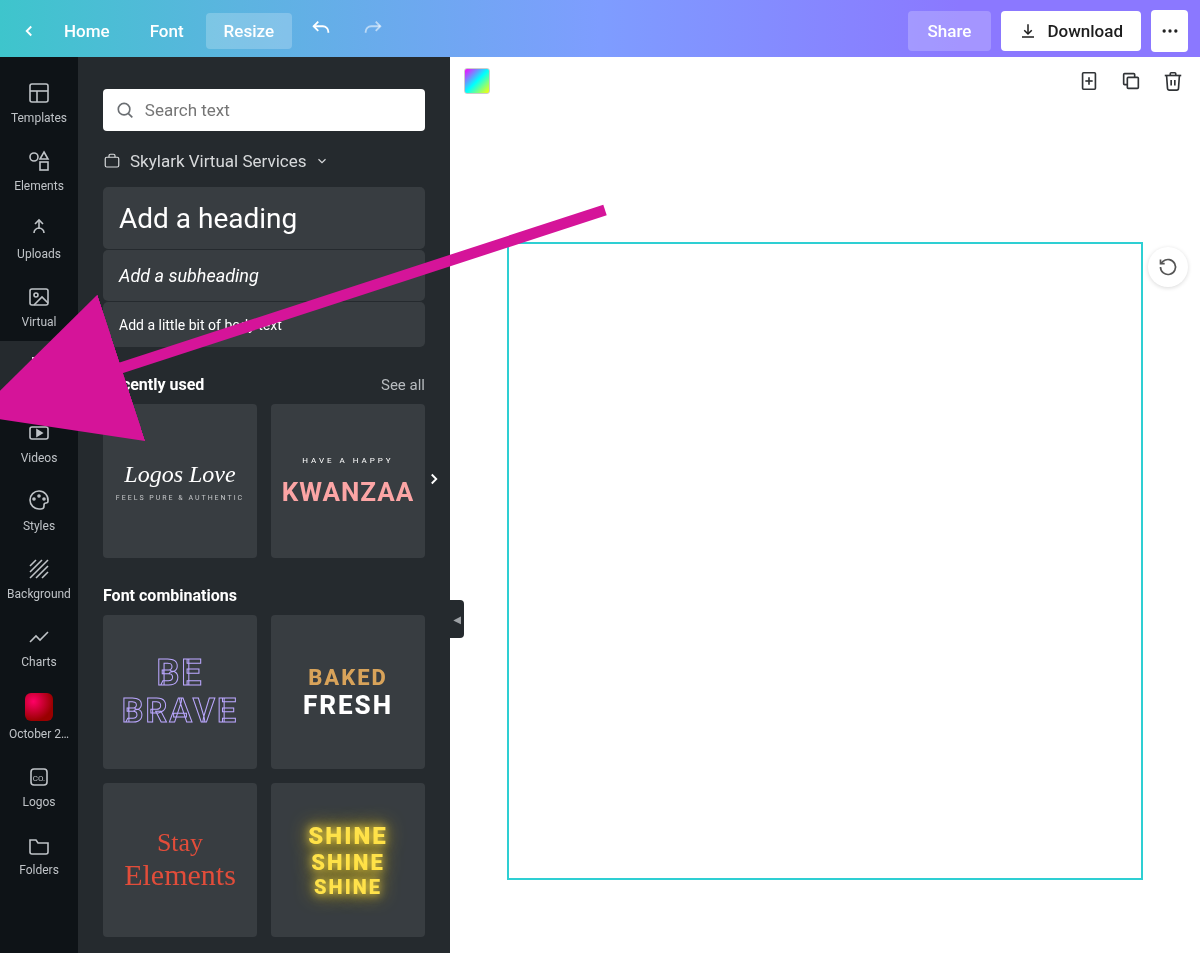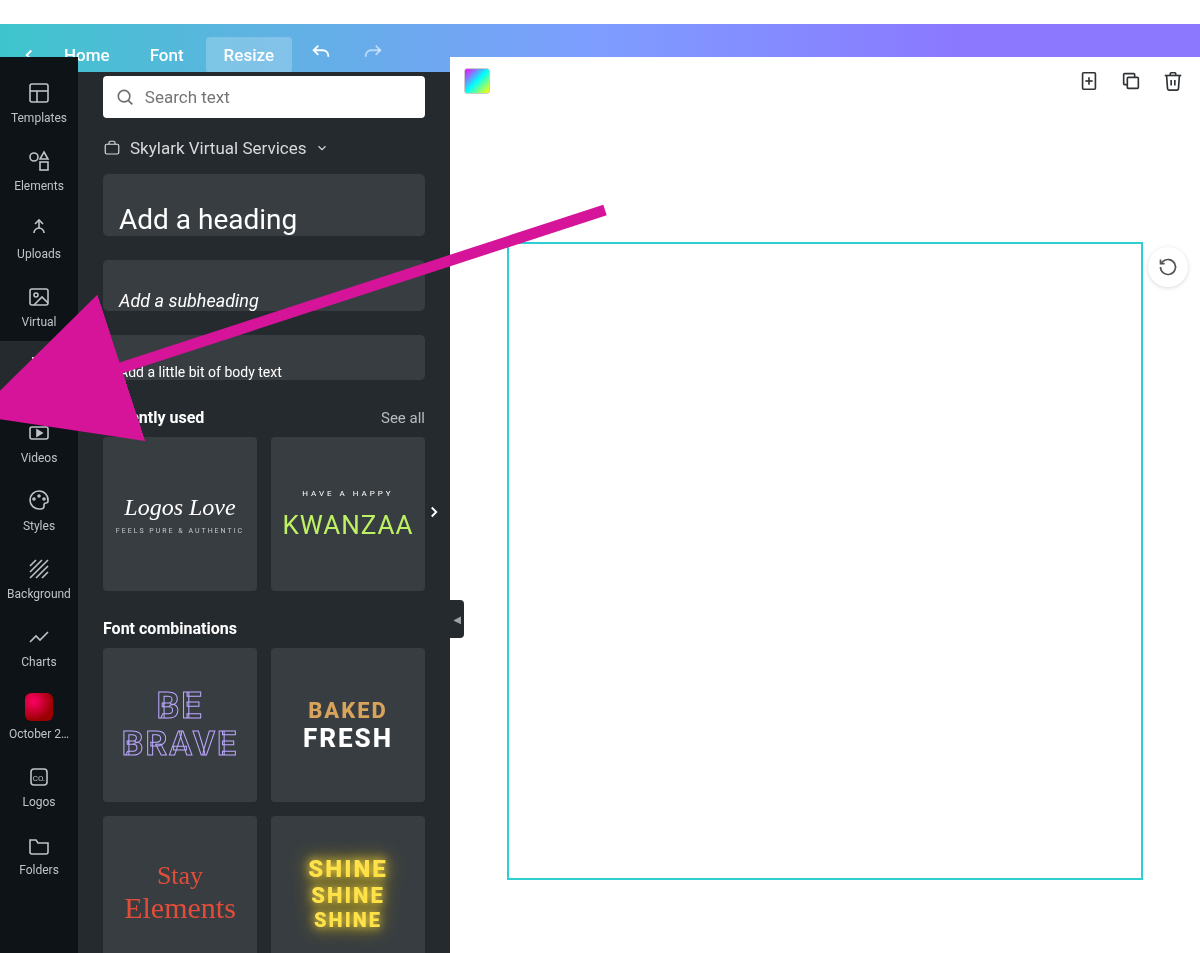--- a/index.html
+++ b/index.html
@@ -1,43 +1,43 @@
 <!DOCTYPE html>
 <html><head>
 <meta charset="utf-8">
 <style>
   * { box-sizing: border-box; margin: 0; padding: 0; font-family: -apple-system, BlinkMacSystemFont, "Segoe UI", Roboto, Helvetica, Arial, sans-serif; }
   body { width: 1200px; height: 953px; overflow: hidden; background: #fff; position: relative; }
 
   
   .topbar { height: 57px; display: flex; align-items: center; padding: 4px 12px 0 20px;
-            background: linear-gradient(90deg,#3ec5cc 0%,#5cb4e0 20%,#7e9dff 50%,#8b78ff 80%,#8b78ff 100%); margin-top: 24px; }
+            background: linear-gradient(90deg,#3ec5cc 0%,#5cb4e0 20%,#7e9dff 50%,#8b78ff 80%,#8b78ff 100%); }
   .top-left { display:flex; align-items:center; gap:4px; }
   .top-btn { color:#fff; font-weight:500; font-size:17px; padding:8px 18px; border-radius:4px; cursor:pointer; }
   .top-btn.active { background:rgba(255,255,255,.22); }
   .top-icons { display:flex; gap:30px; margin-left:14px; }
   .top-right { margin-left:auto; display:flex; align-items:center; gap:10px; }
   .share-btn { background:rgba(255,255,255,.22); color:#fff; font-size:17px; font-weight:500; padding:10px 20px; border-radius:4px; cursor:pointer; }
   .download-btn { background:#fff; color:#1d1d1d; font-size:17px; font-weight:500; padding:10px 18px; border-radius:4px; display:flex; align-items:center; gap:10px; cursor:pointer; }
   .more-btn { background:#fff; width:37px; height:42px; border-radius:4px; display:flex; align-items:center; justify-content:center; cursor:pointer; }
 
   
   .rail { position:absolute; top:57px; left:0; bottom:0; width:78px; background:#0e1317; display:flex; flex-direction:column; align-items:center; padding-top:12px; }
   .rail-item { width:78px; display:flex; flex-direction:column; align-items:center; gap:6px; color:#bfc3c7; font-size:12px; padding:12px 0 12px; cursor:pointer; }
   .rail-item.active { background:#252a2e; color:#fff; }
   .rail-item .lbl{white-space:nowrap; max-width:72px; overflow:hidden; text-overflow:ellipsis;}
   .rail-ico { width:24px; height:24px; display:flex; align-items:center; justify-content:center; }
   .rail-thumb { width:28px; height:28px; border-radius:6px; background:radial-gradient(circle at 30% 30%,#f06 0%,#900 70%); }
 
   
-  .panel { position:absolute; top:72px; left:78px; bottom:0; width:372px; background:#252a2e; padding:4px 25px 0 25px; overflow:hidden; }
+  .panel { position:absolute; top:57px; left:78px; bottom:0; width:372px; background:#252a2e; padding:32px 25px 0 25px; overflow:hidden; }
   .search { background:#fff; border-radius:4px; height:42px; display:flex; align-items:center; padding:0 12px; gap:10px; }
   .search input { border:none; outline:none; font-size:17px; width:100%; color:#333; background:transparent; }
   .brand-row { display:flex; align-items:center; gap:9px; color:#d7d9db; font-size:17px; margin:20px 0 16px; cursor:pointer;}
-  .txt-btn { background:#383d41; color:#fff; border-radius:5px; padding:0 16px; display:flex; align-items:flex-end; margin-bottom:24px; cursor:pointer;}
+  .txt-btn { background:#383d41; color:#fff; border-radius:5px; padding:0 16px; display:flex; align-items:center; margin-bottom:1px; cursor:pointer;}
   .txt-heading { height:62px; font-size:28px; font-family: Georgia, "Times New Roman", serif; }
   .txt-sub { height:51px; font-size:18px; font-style:italic; font-family:"Brush Script MT","Segoe Script",cursive; }
   .txt-body { height:45px; font-size:14px; }
   .section-head { display:flex; justify-content:space-between; align-items:center; margin:28px 0 10px; }
   .section-head h3 { color:#fff; font-size:16px; font-weight:700; }
   .section-head a { color:#b7bbbf; font-size:15px; cursor:pointer; }
 
   .grid { display:grid; grid-template-columns:1fr 1fr; gap:14px; position:relative;}
   .card { background:#383d41; aspect-ratio:1/1; border-radius:4px; display:flex; flex-direction:column; align-items:center; justify-content:center; cursor:pointer; overflow:hidden;}
   .chev { position:absolute; right:-18px; top:50%; transform:translateY(-50%); color:#fff; cursor:pointer;}
@@ -52,21 +52,21 @@
   .page-frame{ margin-top:80px; width:636px; height:638px; border:2px solid #2ecfd3; background:#fff;}
   .collapse-tab{ position:absolute; left:450px; top:600px; width:14px; height:38px; background:#252a2e; border-radius:0 4px 4px 0; display:flex; align-items:center; justify-content:center; color:#9da1a5; cursor:pointer; font-size:10px;}
 
   
   .arrow-overlay{ position:absolute; left:0; top:0; pointer-events:none; }
 
   
   .rl-main{ font-family:Georgia,serif; color:#fff; font-size:24px; font-style:italic;}
   .rl-sub{ color:#c6c8ca; font-size:7px; letter-spacing:2px; margin-top:6px;}
   .kw-top{ color:#fff; font-size:8px; letter-spacing:3px;}
-  .kw-main{ color:#bef264; font-size:26px; font-weight:400; letter-spacing:1px; margin-top:12px;}
+  .kw-main{ color:#fca5a5; font-size:26px; font-weight:700; letter-spacing:1px; margin-top:12px;}
   .be{ color:#bba8ff; font-size:36px; font-weight:700; letter-spacing:2px;
        -webkit-text-stroke:1px #bba8ff; -webkit-text-fill-color:transparent; line-height:1.05;}
   .bf-top{ color:#d8a35a; font-size:22px; font-weight:800; letter-spacing:2px;}
   .bf-bot{ color:#fff; font-size:26px; font-weight:800; letter-spacing:2px;}
   .sf{ color:#e24d3a; font-family:"Brush Script MT",cursive; font-size:26px; line-height:1.1;}
   .shine{ color:#ffe24a; font-weight:900; letter-spacing:2px; text-shadow:0 0 10px #ffe24a,0 0 20px #ffcc00;}
   .sh-l{font-size:24px;} .sh-m{font-size:22px;} .sh-s{font-size:20px;}
 </style>
 </head>
 <body>
@@ -89,20 +89,38 @@
           </svg>
       </span>
       <span style="color:rgba(255,255,255,.55);">
         <svg width="22" height="22" viewBox="0 0 24 24" fill="none" stroke="currentColor" stroke-width="2">
             <path d="M15 14l5-5-5-5"></path>
             <path d="M20 9H10a6 6 0 0 0-6 6v1"></path>
           </svg>
       </span>
     </div>
   </div>
+  <div class="top-right">
+    <span class="share-btn">Share</span>
+    <span class="download-btn">
+      <svg width="18" height="18" viewBox="0 0 24 24" fill="none" stroke="currentColor" stroke-width="2">
+          <path d="M12 3v12"></path>
+          <polyline points="7 11 12 16 17 11"></polyline>
+          <path d="M4 20h16"></path>
+        </svg>
+      <span>Download</span>
+    </span>
+    <span class="more-btn">
+      <svg width="20" height="20" viewBox="0 0 24 24" fill="#222">
+          <circle cx="5" cy="12" r="2"></circle>
+          <circle cx="12" cy="12" r="2"></circle>
+          <circle cx="19" cy="12" r="2"></circle>
+        </svg>
+    </span>
+  </div>
 </div>
 
 <div class="rail">
   <div class="rail-item">
     <span class="rail-ico">
         <svg width="24" height="24" viewBox="0 0 24 24" fill="none" stroke="currentColor" stroke-width="1.6">
           <rect x="3" y="3" width="18" height="18" rx="2"></rect>
           <line x1="3" y1="10" x2="21" y2="10"></line>
           <line x1="10" y1="10" x2="10" y2="21"></line>
         </svg>

